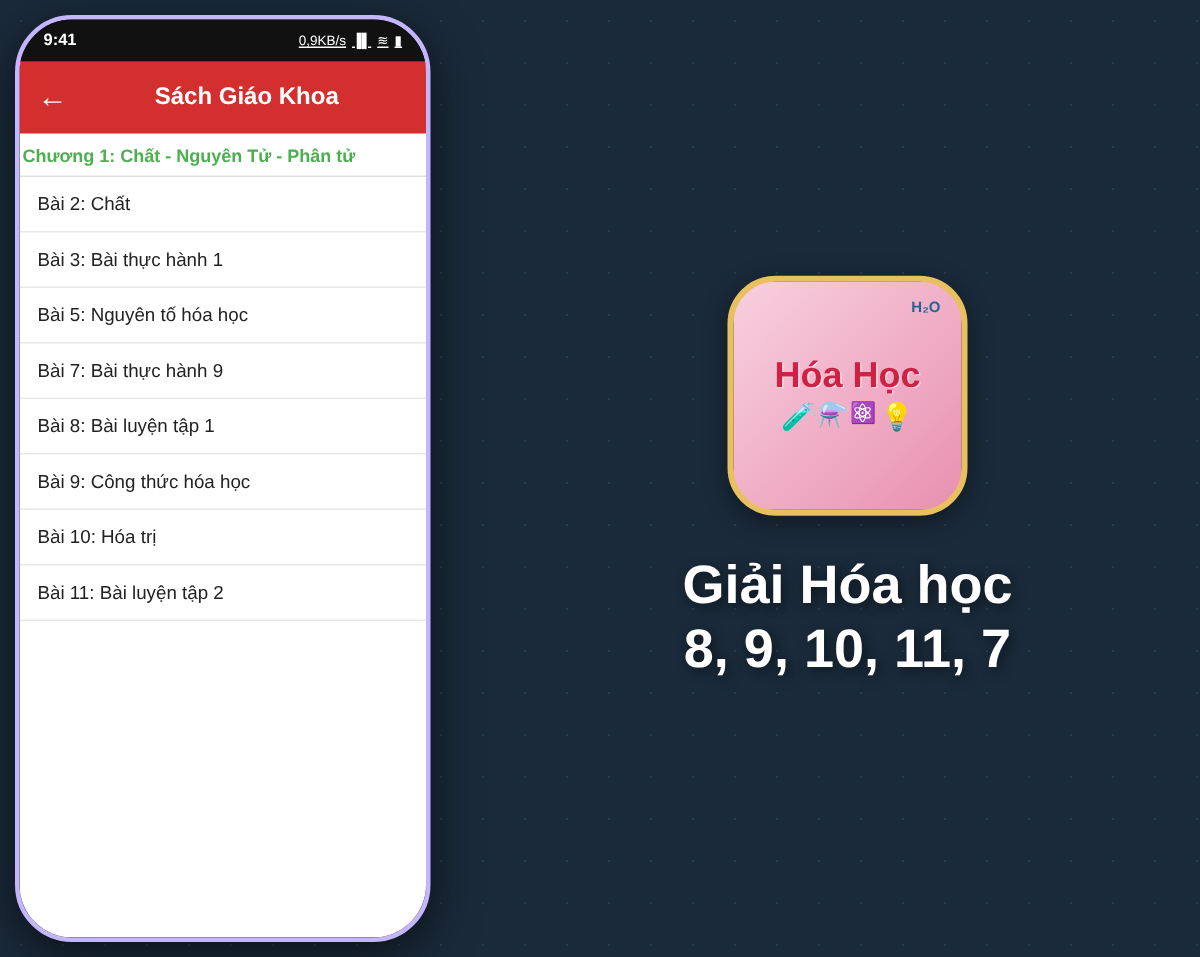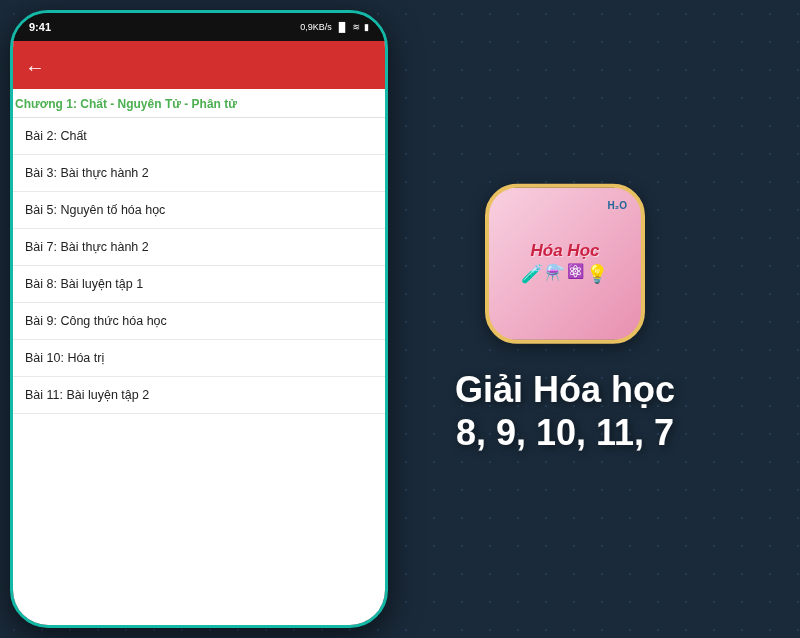--- a/index.html
+++ b/index.html
@@ -33,25 +33,25 @@
       align-items: center;
       justify-content: center;
       gap: 0;
     }
 
     
     .phone {
       position: absolute;
       left: 10px;
       top: 10px;
-      width: 378px;
+      width: 277px;
       height: 618px;
       background: #111;
       border-radius: 38px;
-      border: 3px solid #14b8a6;
+      border: 3px solid #c4b5fd;
       overflow: hidden;
       display: flex;
       flex-direction: column;
       box-shadow: 0 8px 32px rgba(0,0,0,0.6);
     }
 
     .phone-notch-bar {
       background: #111;
       height: 28px;
       display: flex;
@@ -67,20 +67,21 @@
       font-size: 11px;
       font-weight: 600;
     }
 
     .phone-notch-bar .status-icons {
       display: flex;
       align-items: center;
       gap: 4px;
       font-size: 9px;
       color: #fff;
+      text-decoration: underline;
     }
 
     .phone-screen {
       flex: 1;
       background: #fff;
       display: flex;
       flex-direction: column;
       overflow: hidden;
     }
 
@@ -157,24 +158,23 @@
       display: flex;
       align-items: center;
       justify-content: center;
       flex-direction: column;
       box-shadow: 0 4px 16px rgba(0,0,0,0.4);
       overflow: hidden;
       position: relative;
     }
 
     .app-icon-title {
-      font-size: 17px;
+      font-size: 24px;
       font-weight: 900;
       color: #cc2244;
-      font-style: italic;
       text-shadow: 1px 1px 0 rgba(255,255,255,0.5);
       z-index: 2;
       margin-bottom: 0;
     }
 
     .app-icon-formula {
       position: absolute;
       top: 12px;
       right: 14px;
       font-size: 10px;
@@ -231,30 +231,31 @@
         <span>▐▌</span>
         <span>≋</span>
         <span>▮</span>
       </div>
     </div>
 
     <div class="phone-screen">
 
       <div class="app-header">
         <span class="back-arrow">←</span>
+        <span class="app-header-title">Sách Giáo Khoa</span>
       </div>
 
       <div class="chapter-heading">Chương 1: Chất - Nguyên Tử - Phân tử</div>
 
       <div class="lesson-list">
 
           <div class="lesson-item">Bài 2: Chất</div>
-          <div class="lesson-item">Bài 3: Bài thực hành 2</div>
+          <div class="lesson-item">Bài 3: Bài thực hành 1</div>
           <div class="lesson-item">Bài 5: Nguyên tố hóa học</div>
-          <div class="lesson-item">Bài 7: Bài thực hành 2</div>
+          <div class="lesson-item">Bài 7: Bài thực hành 9</div>
           <div class="lesson-item">Bài 8: Bài luyện tập 1</div>
           <div class="lesson-item">Bài 9: Công thức hóa học</div>
           <div class="lesson-item">Bài 10: Hóa trị</div>
           <div class="lesson-item">Bài 11: Bài luyện tập 2</div>
         </div>
     </div>
   </div>
 
   <div class="right-content">
 

